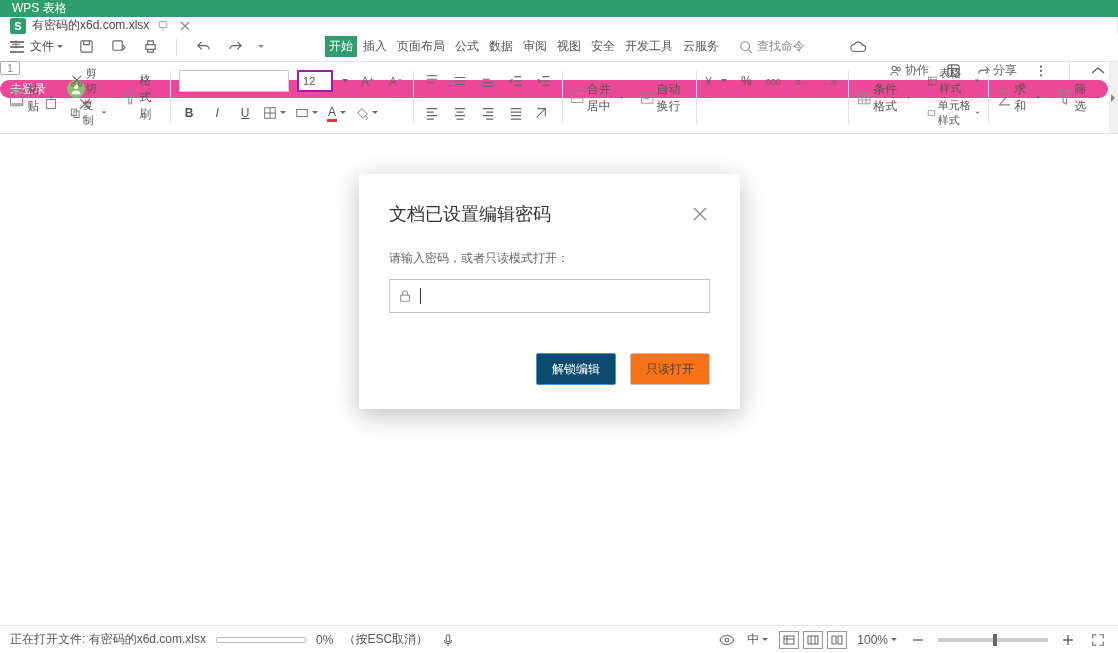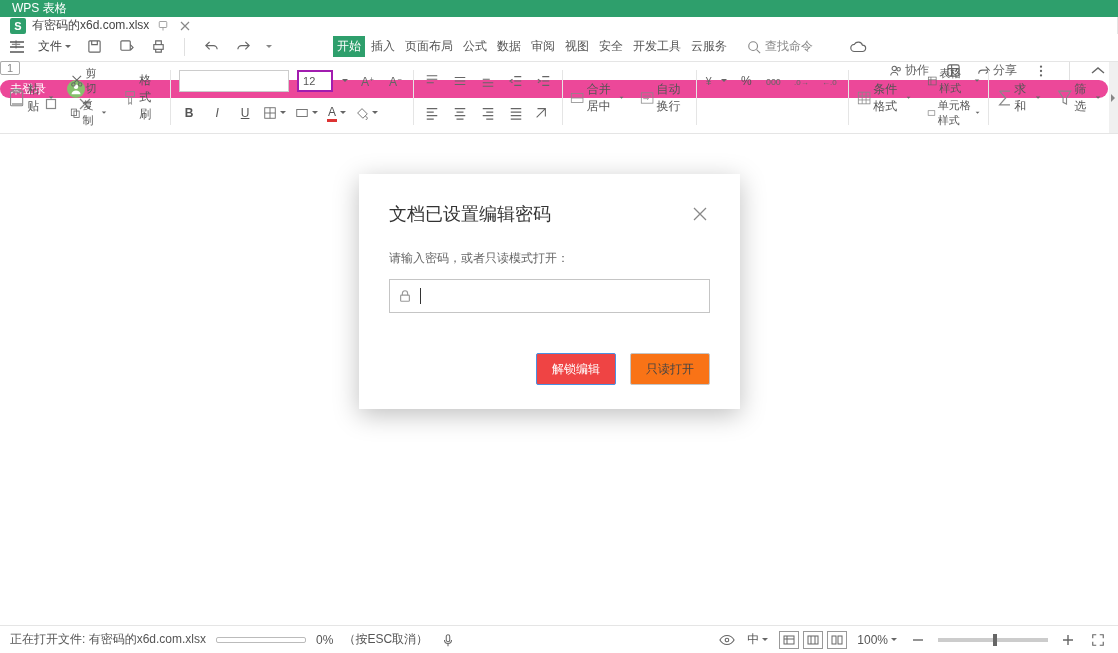--- a/index.html
+++ b/index.html
@@ -16,21 +16,21 @@
   .title-spacer { flex:1; }
   .win-ind { width:20px; height:20px; border:1px solid #aaa; border-radius:2px; color:#888; font-size:11px; display:flex; align-items:center; justify-content:center; margin:6px 8px 0 0; }
   .login-pill { background:#ec4899; color:#fff; height:22px; border-radius:11px; display:flex; align-items:center; padding:0 4px 0 10px; gap:21px; margin:5px 10px 0 0; font-size:12px; }
   .avatar { width:18px; height:18px; border-radius:9px; background:#86c06c; display:flex; align-items:center; justify-content:center; }
   .win-btns { display:flex; }
   .win-btn { width:34px; display:flex; align-items:center; justify-content:center; color:#888; }
 
   
   .menurow { height:30px; display:flex; align-items:center; gap:6px; padding:0 10px; border-bottom:1px solid #e5e5e5; font-size:12px; }
   .hamburger { display:flex; align-items:center; gap:4px; }
-  .file-btn { display:flex; align-items:center; gap:2px;margin-left:8px; }
+  .file-btn { display:flex; align-items:center; gap:2px; }
   .qat { display:flex; align-items:center; gap:12px; margin-left:6px; color:#666; }
   .menus { display:flex; align-items:center; gap:2px; margin-left:10px; }
   .menu-item { padding:2px 4px; color:#555; }
   .menu-item.active { background:#2e9f6c; color:#fff;margin-left:44px; }
   .search { display:flex; align-items:center; gap:4px; margin-left:10px; color:#888; }
   .cloud-icon { margin-left:auto; color:#666; }
   .right-tools { display:flex; align-items:center; gap:14px; margin-left:16px; color:#666;margin-top:48px; }
   .sep { width:1px; height:18px; background:#e0e0e0; margin:0 4px; }
 
   
@@ -53,21 +53,21 @@
   .modal { position:absolute; left:359px; top:40px; width:381px; background:#fff; box-shadow:0 6px 24px rgba(0,0,0,.25); padding:28px 30px 24px; }
   .modal-head { display:flex; align-items:center; justify-content:space-between; }
   .modal-title { font-size:18px; color:#333; }
   .modal-close { color:#888; width:20px; height:20px; display:flex; align-items:center; justify-content:center; }
   .modal-msg { font-size:12px; color:#666; margin-top:24px; }
   .pw-field { margin-top:12px; height:34px; border:1px solid #c5c5c5; display:flex; align-items:center; padding:0 8px; gap:8px; }
   .pw-field .cursor { width:1px; height:16px; background:#333; animation:blink 1s steps(1) infinite; }
   @keyframes blink { 50% { opacity:0; } }
   .modal-actions { display:flex; justify-content:flex-end; gap:14px; margin-top:40px; }
   .btn { height:32px; min-width:80px; padding:0 14px; border:1px solid #c5c5c5; background:#f97316; display:flex; align-items:center; justify-content:center; font-size:12px; color:#444; border-radius:2px; }
-  .btn.primary { background:#ef4444; border-color:#4a90e2; color:#fff; }
+  .btn.primary { background:#0c4a6e; border-color:#4a90e2; color:#fff; }
 
   
   .statusbar { height:28px; border-top:1px solid #e5e5e5; display:flex; align-items:center; font-size:12px; color:#555; padding:0 10px; gap:10px; }
   .progress { width:90px; height:6px; border:1px solid #bbb; border-radius:2px; }
   .status-spacer { flex:1; }
   .zoom-track { width:110px; height:4px; background:#ccc; position:relative; }
   .zoom-thumb { position:absolute; left:50%; top:-4px; width:4px; height:12px; background:#666; }
   .view-btns { display:flex; gap:4px; }
   .view-btn { width:20px; height:18px; border:1px solid #999; display:flex; align-items:center; justify-content:center; }
   .muted { color:#888; }

